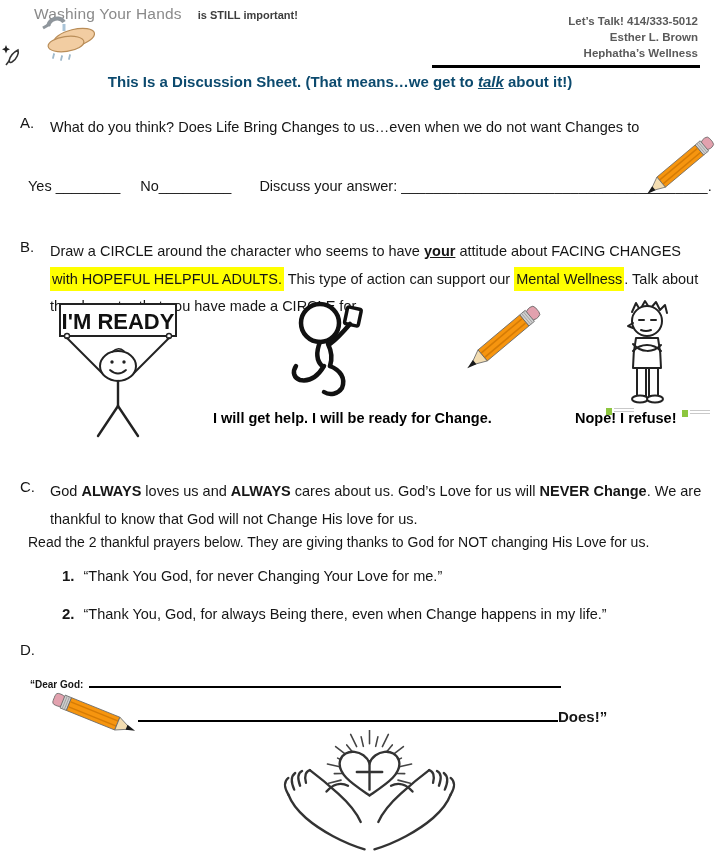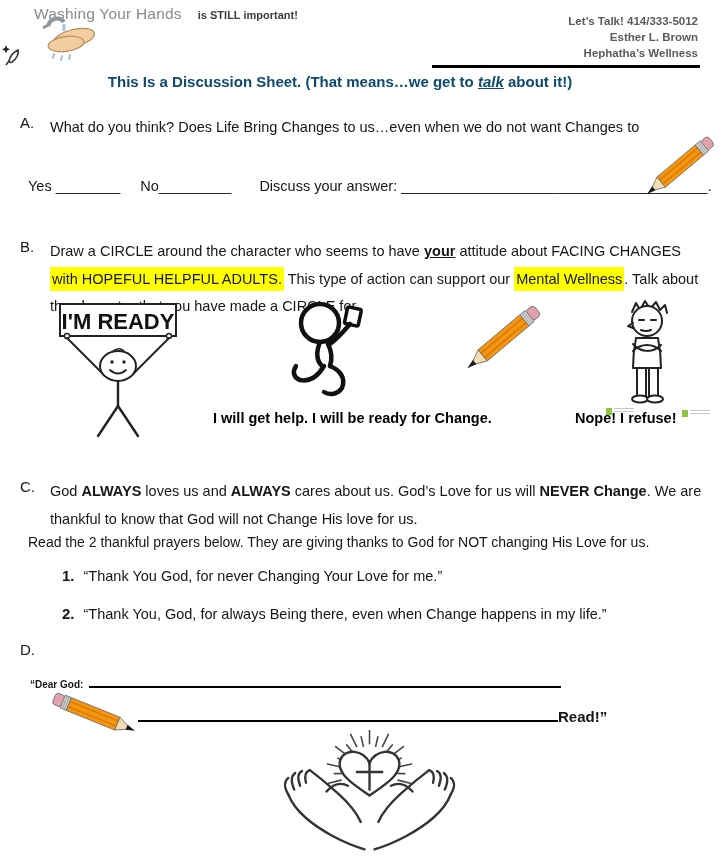--- a/index.html
+++ b/index.html
@@ -242,21 +242,21 @@
     <span>“Dear God:</span><span class="wline"></span>
   </div>
 
   <div class="abs fig pencil-d">
     <svg class="pencil-svg" viewBox="0 0 120 26">
         <use href="#pencil-art"></use>
       </svg>
   </div>
 
   <div class="abs amenrow">
-    <span class="wline"></span><span>Read!”</span>
+    <span class="wline"></span><span>Does!”</span>
   </div>
 
   <div class="abs fig" style="left:266px; top:730px; width:208px; height:132px;">
     <svg viewBox="0 0 205 135" width="208" height="132">
       <g stroke="#444" stroke-width="1.6" stroke-linecap="round">
         <g transform="rotate(-104 102 44)">
             <line x1="102" y1="14" x2="102" y2="1"></line>
           </g>
         <g transform="rotate(-91 102 44)">
             <line x1="102" y1="16" x2="102" y2="8"></line>

